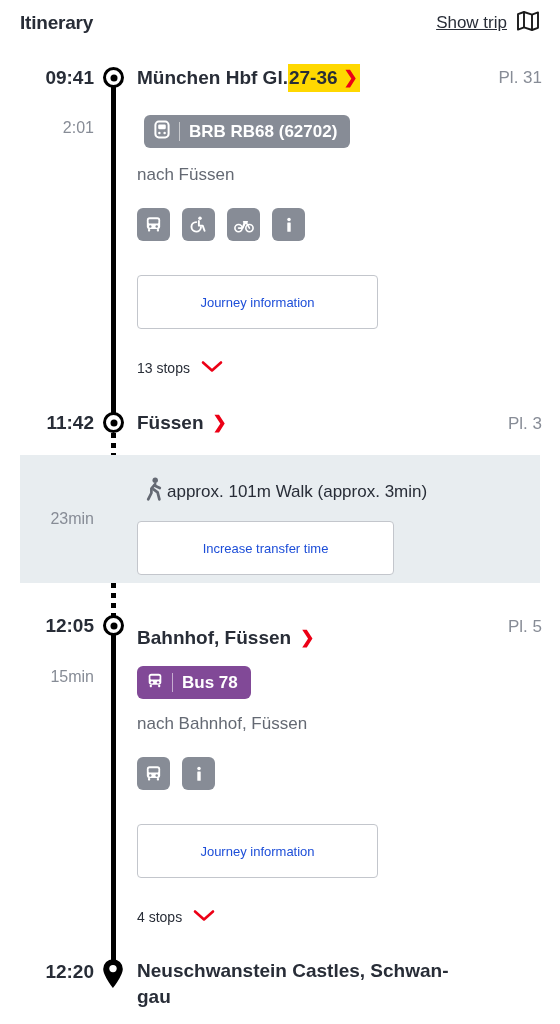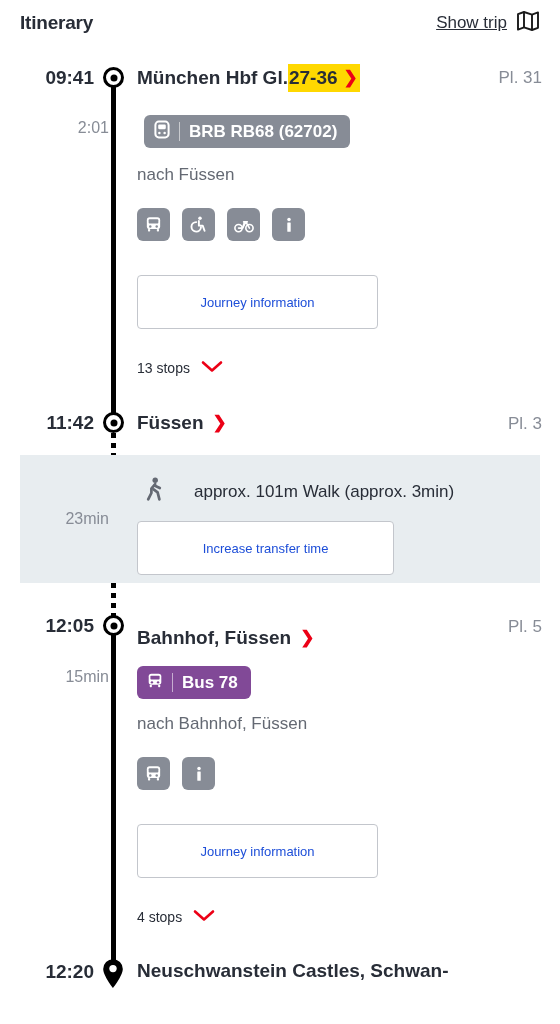--- a/index.html
+++ b/index.html
@@ -84,21 +84,21 @@
     position: absolute;
     left: 0;
     width: 94px;
     text-align: right;
     font-size: 19px;
     font-weight: bold;
     color: #282d37;
   }
   .dur {
     position: absolute;
-    left: 15px;
+    left: 0;
     width: 94px;
     text-align: right;
     font-size: 16px;
     color: #878c96;
   }
   .stop-name {
     position: absolute;
     left: 137px;
     font-size: 19px;
     font-weight: bold;
@@ -209,21 +209,21 @@
     position: absolute;
     left: 20px;
     width: 520px;
     background: #e8edf0;
   }
   .walk-line {
     position: absolute;
     left: 145px;
     display: flex;
     align-items: center;
-    gap: 30px;
+    gap: 3px;
     font-size: 17px;
     color: #282d37;
   }
 </style>
 </head>
 <body>
 
 <div class="page">
 
   <div class="header">
@@ -398,15 +398,16 @@
 
   <div class="node-pin" style="top:955px;">
     <svg width="26" height="34" viewBox="0 0 26 34">
       <path d="M13 33 C13 33 3.2 20.6 3.2 14 A9.8 9.8 0 1 1 22.8 14 C22.8 20.6 13 33 13 33 Z" fill="#000"></path>
       <circle cx="13" cy="13.6" r="3.7" fill="#fff"></circle>
     </svg>
   </div>
   <div class="time" style="top:961px;">12:20</div>
   <div class="stop-name" style="top:958px;width:400px;display:block;">
     <span style="display:block;">Neuschwanstein Castles, Schwan-</span>
+    <span style="display:block;">gau</span>
   </div>
 
 </div>
 
 </body></html>

